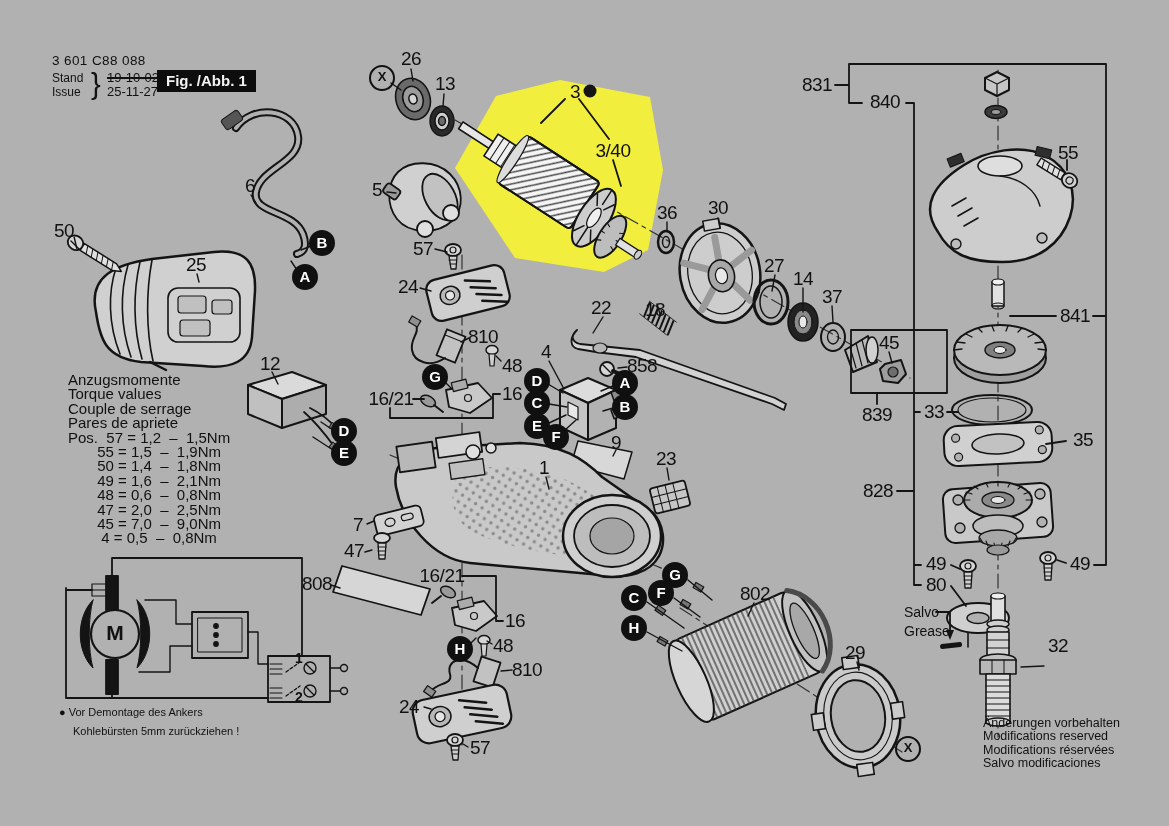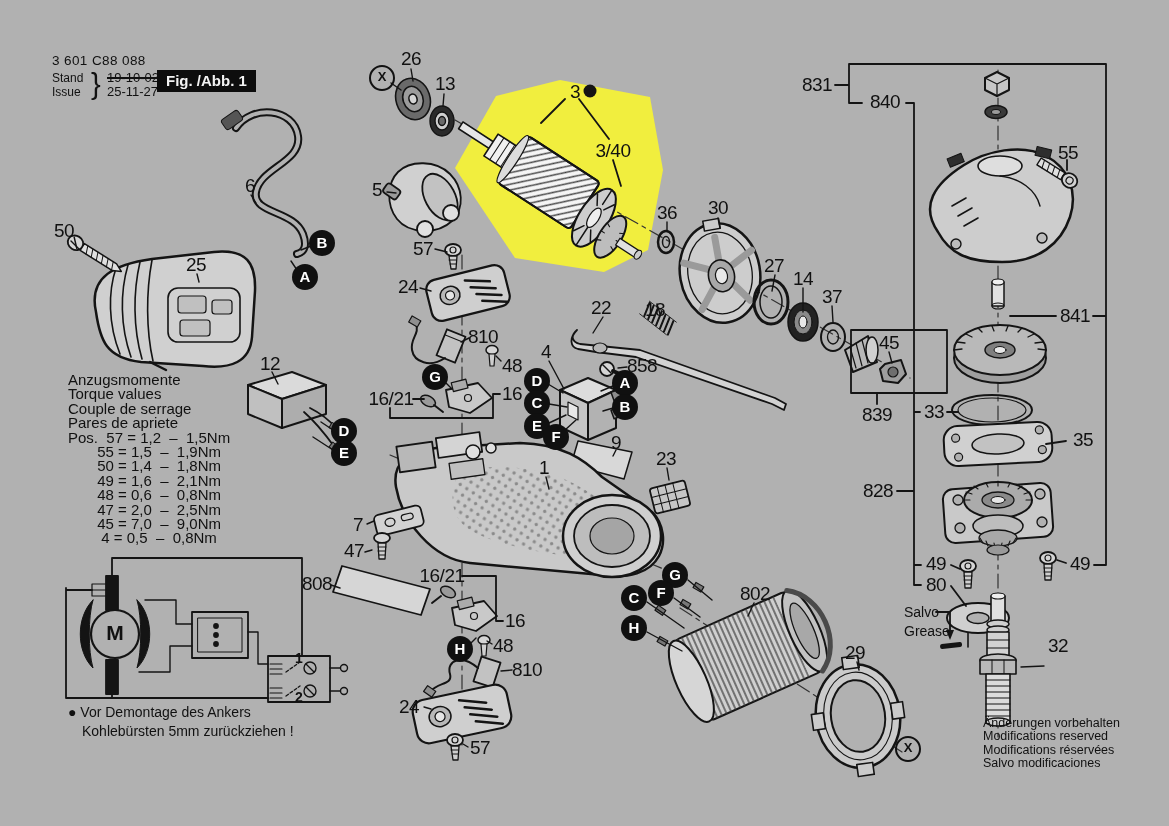--- a/index.html
+++ b/index.html
@@ -19,21 +19,21 @@
          font-size:22px;letter-spacing:0.5px;white-space:nowrap;}
   .hcode{position:absolute;left:52px;top:53px;font-size:13.5px;letter-spacing:0.4px;}
   .hstand{position:absolute;left:52px;top:72px;font-size:12px;line-height:13.5px;}
   .hbrace{position:absolute;left:91px;top:68px;font-size:29px;}
   .hdates{position:absolute;left:107px;top:71px;font-size:13px;line-height:14px;}
   .strike{text-decoration:line-through;text-decoration-thickness:2px;}
   .figbox{position:absolute;left:157px;top:70px;background:#0d0d0d;color:#f2f2f2;
           font-weight:bold;font-size:15px;padding:2px 9px 3px;}
   .torque{position:absolute;left:68px;top:373px;font-size:15px;line-height:14.4px;}
   .trow{white-space:pre;}
-  .notes{position:absolute;left:68px;top:703px;font-size:14px;line-height:19px;}
+  .notes{position:absolute;left:59px;top:703px;font-size:11px;line-height:19px;}
   .notes .ind{padding-left:14px;}
   .notes .gap{margin-top:3px;}
   .footer{position:absolute;left:983px;top:717px;font-size:12.5px;line-height:13.4px;}
 </style>
 </head>
 <body>
 
 <div class="page" id="page" style="background: rgb(177, 177, 177);">
 
   <svg class="art" width="1169" height="826" viewBox="0 0 1169 826">

